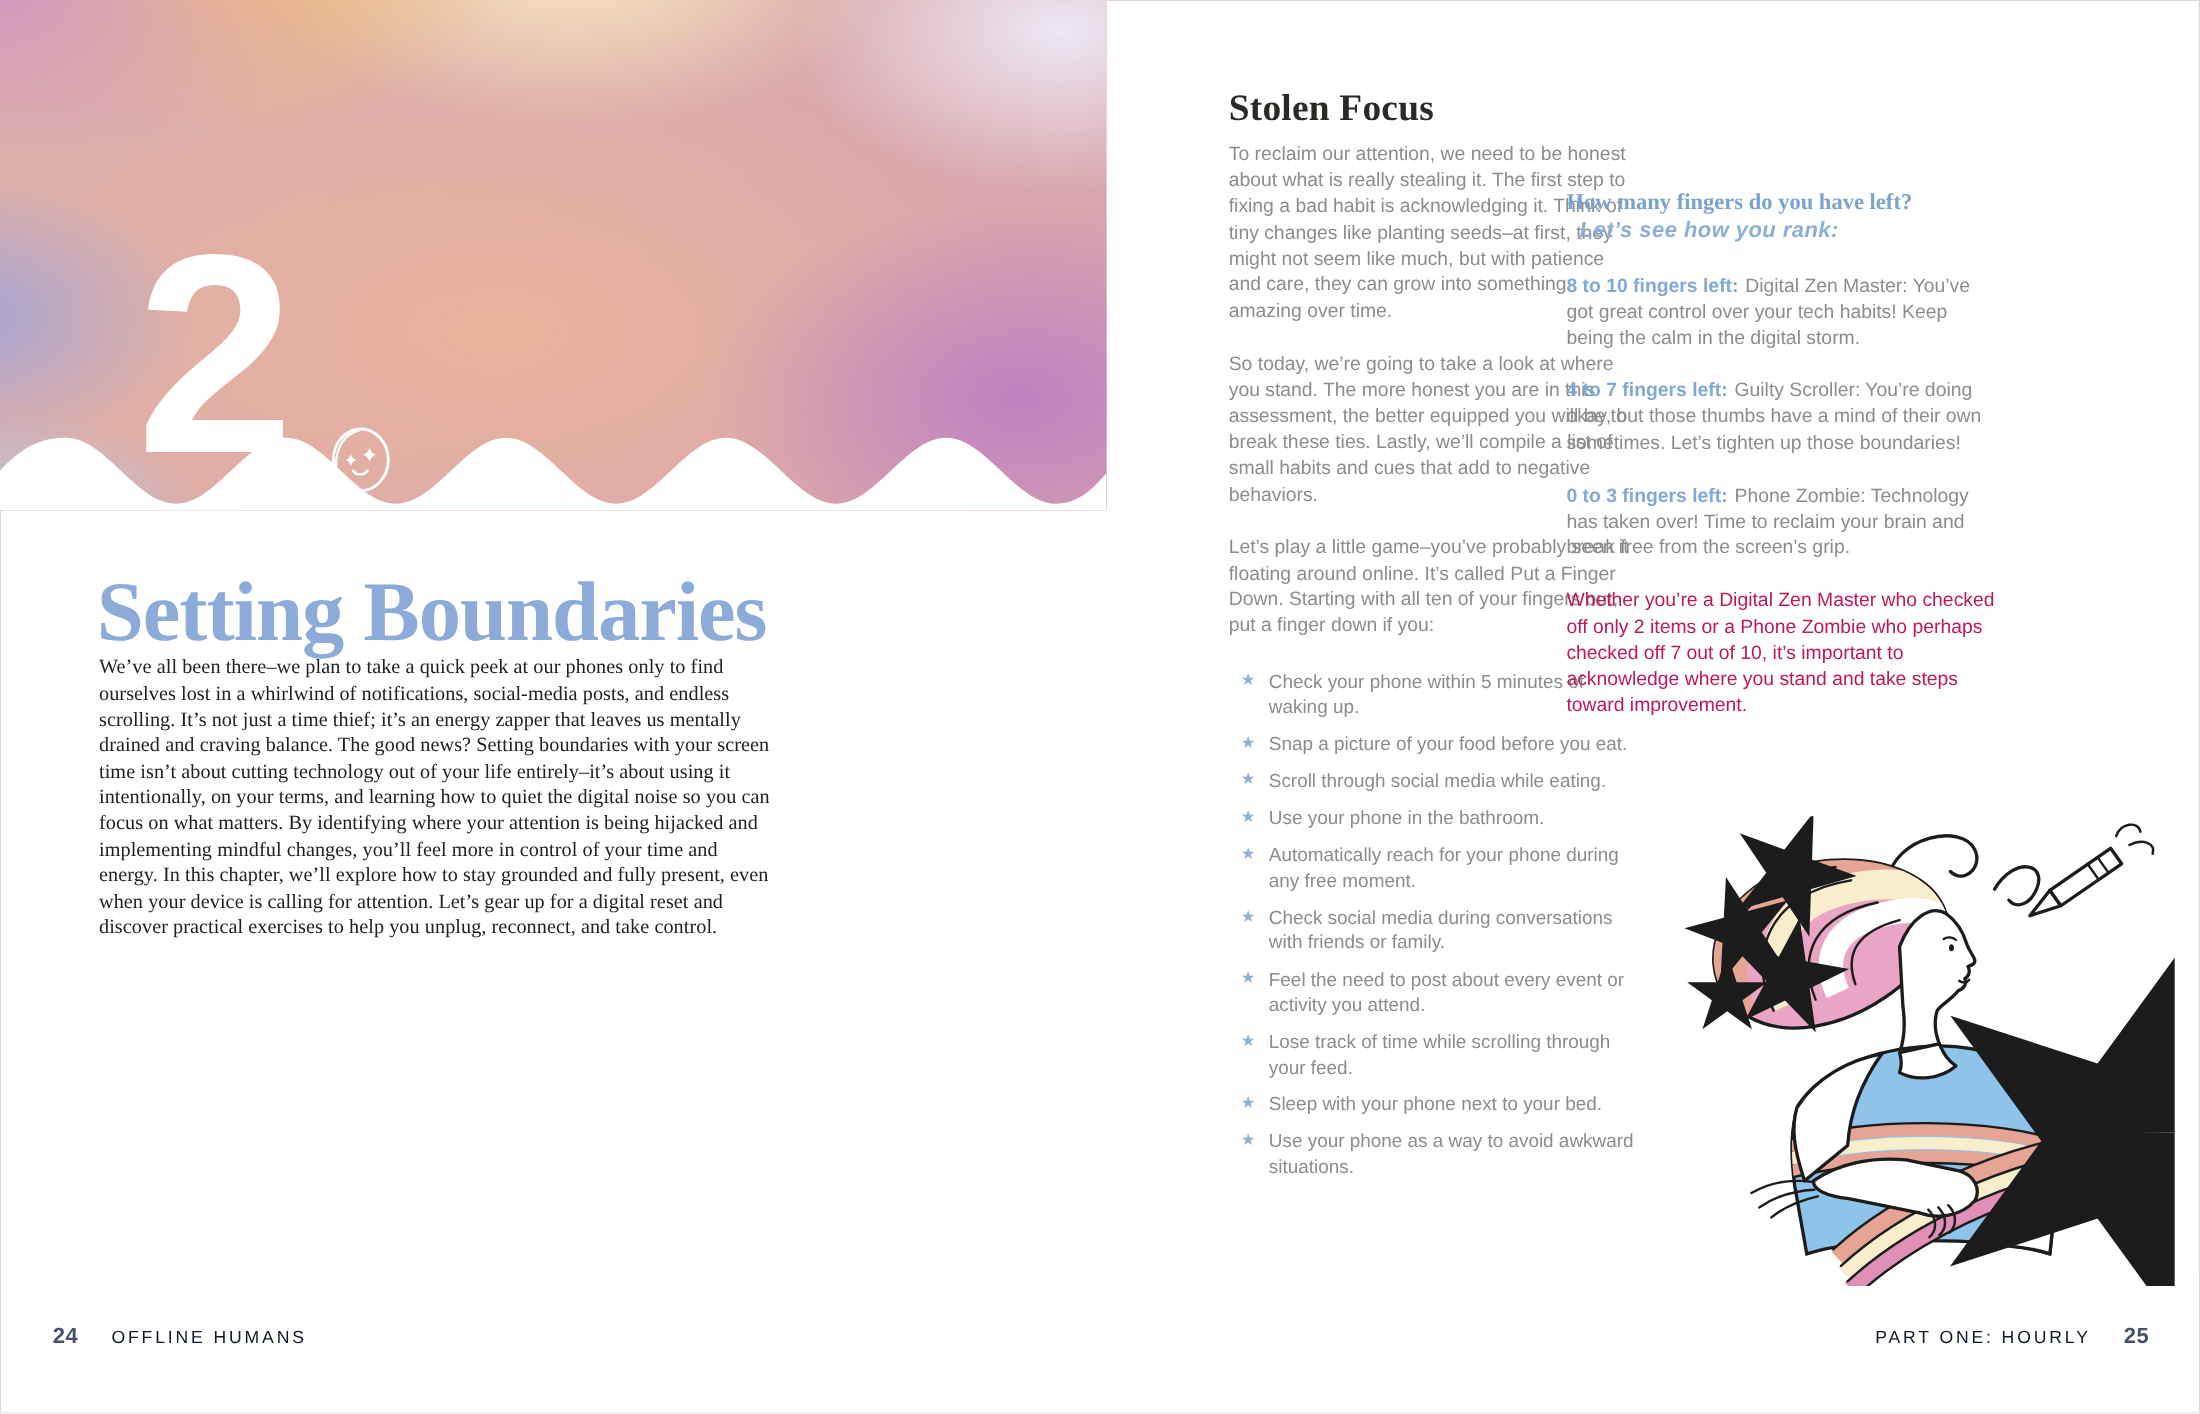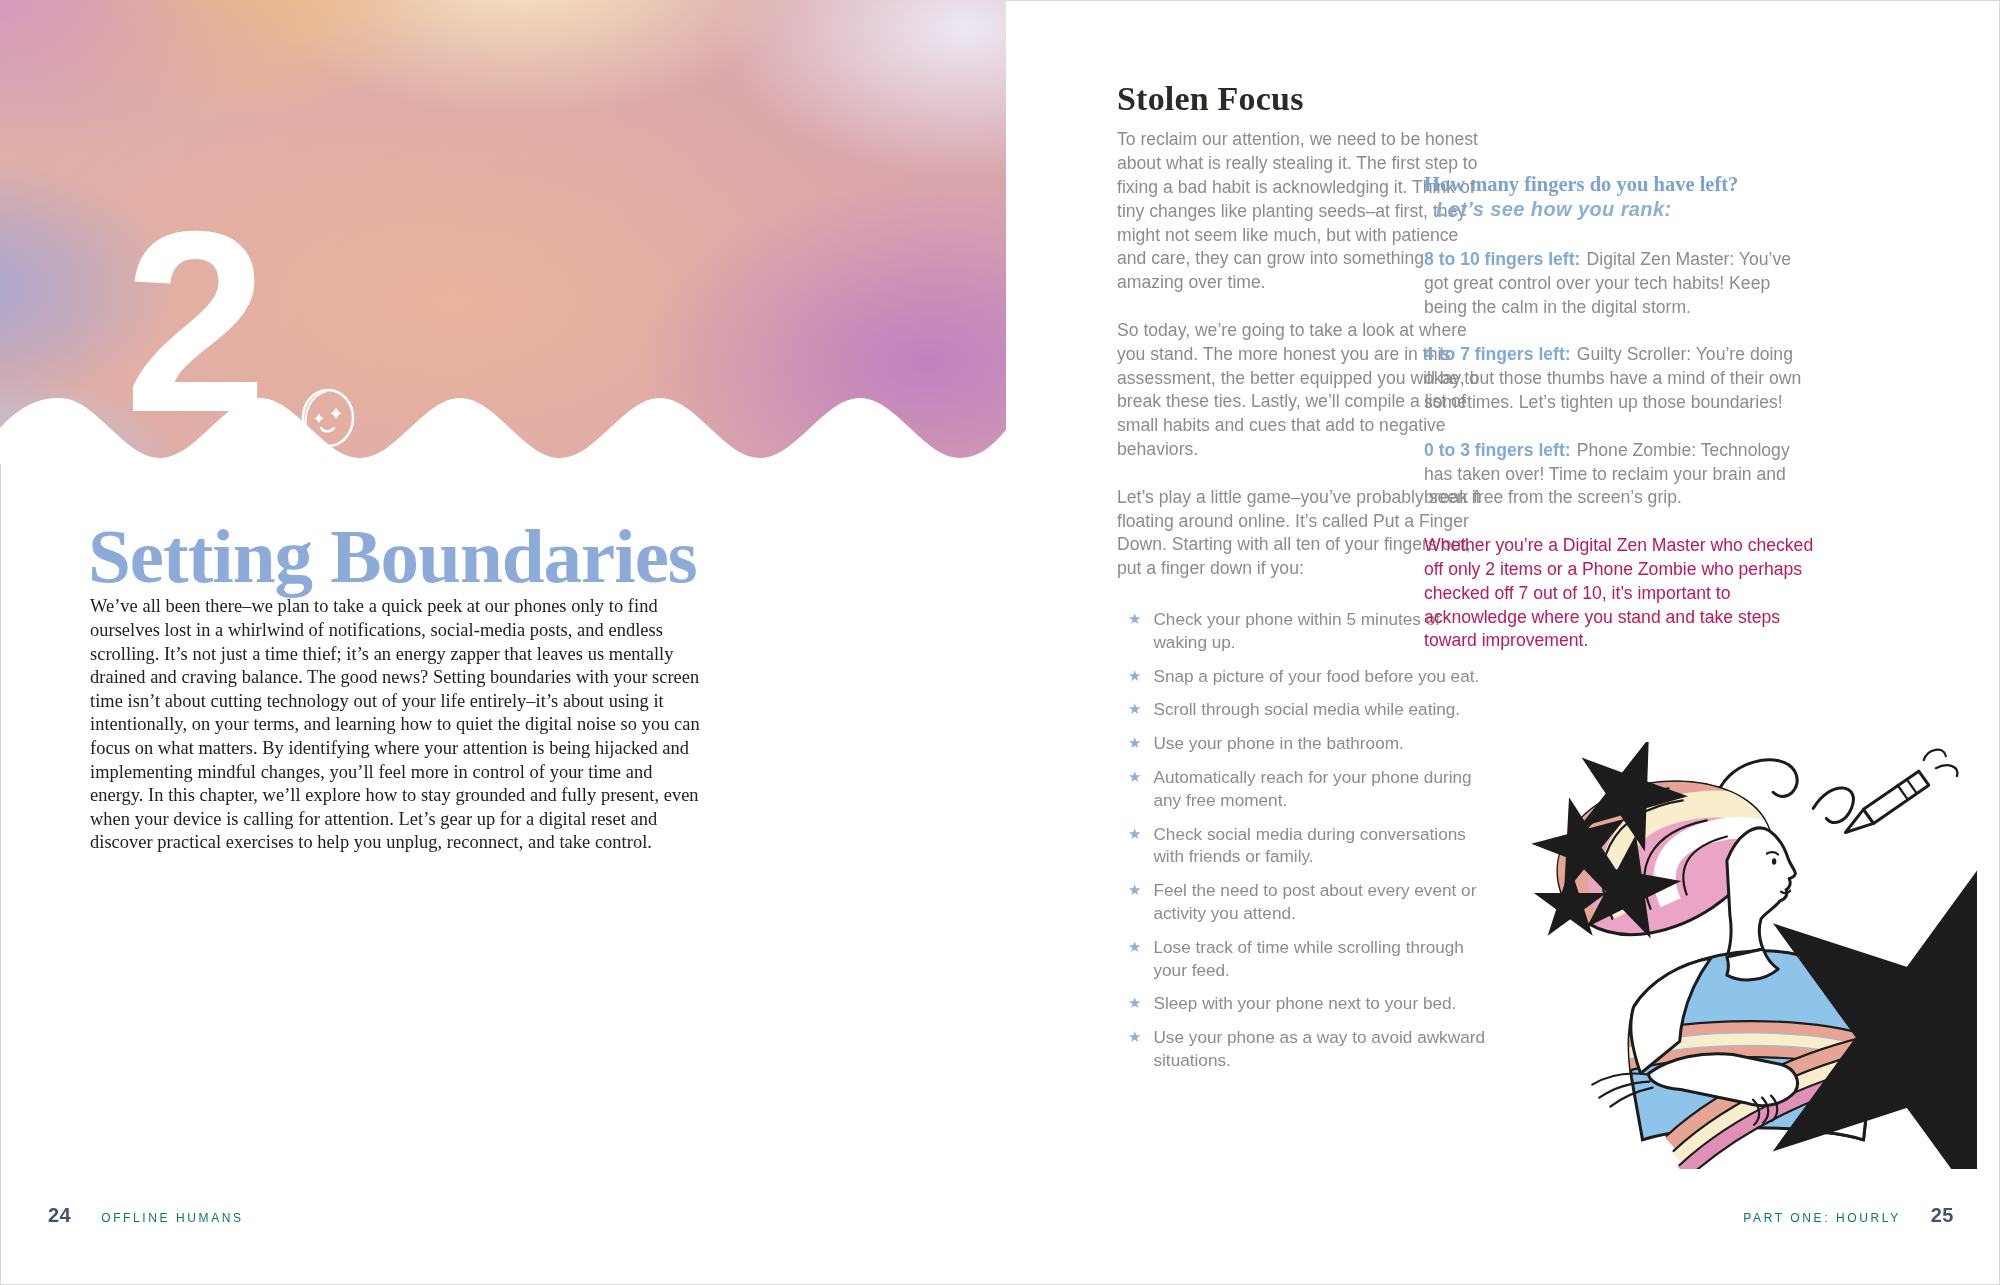--- a/index.html
+++ b/index.html
@@ -61,21 +61,21 @@
   }
   .tier{margin:0 0 24px 0;font-size:17.6px;line-height:23.8px;color:#8c8c8b;}
   .tier-label{font-weight:700;color:#7fa9d6;margin-right:.35em;}
   .closing-p{margin:0;font-size:17.6px;line-height:23.8px;color:#be185d;}
   .illustration{position:absolute;left:1530px;top:742px;width:447px;height:427px;}
   
   .footer-left,.footer-right{position:absolute;top:1204px;display:flex;align-items:baseline;gap:30px;justify-content:space-between;}
   .footer-left{left:48px;}
   .footer-right{right:46px;margin-left:44px;}
   .page-num{font-weight:700;font-size:20px;color:#44536d;letter-spacing:.5px;}
-  .footer-label{font-size:12px;color:#0f766e;letter-spacing:2.6px;}
+  .footer-label{font-size:16px;color:#0f172a;letter-spacing:2.6px;}
   
   .ln{fill:none;stroke:#1c1c1c;stroke-width:3;stroke-linecap:round;stroke-linejoin:round;}
   .lnf{fill:#ffffff;stroke:#1c1c1c;stroke-width:3;stroke-linecap:round;stroke-linejoin:round;}
   .ln2{fill:none;stroke:#1c1c1c;stroke-width:2.2;stroke-linecap:round;stroke-linejoin:round;}
   .starfill{fill:#f8edc6;stroke:#1c1c1c;stroke-width:2;vector-effect:non-scaling-stroke;}
   .starbig{fill:#ffffff;stroke:#1c1c1c;stroke-width:3;vector-effect:non-scaling-stroke;}
 </style>
 </head>
 <body>
 

